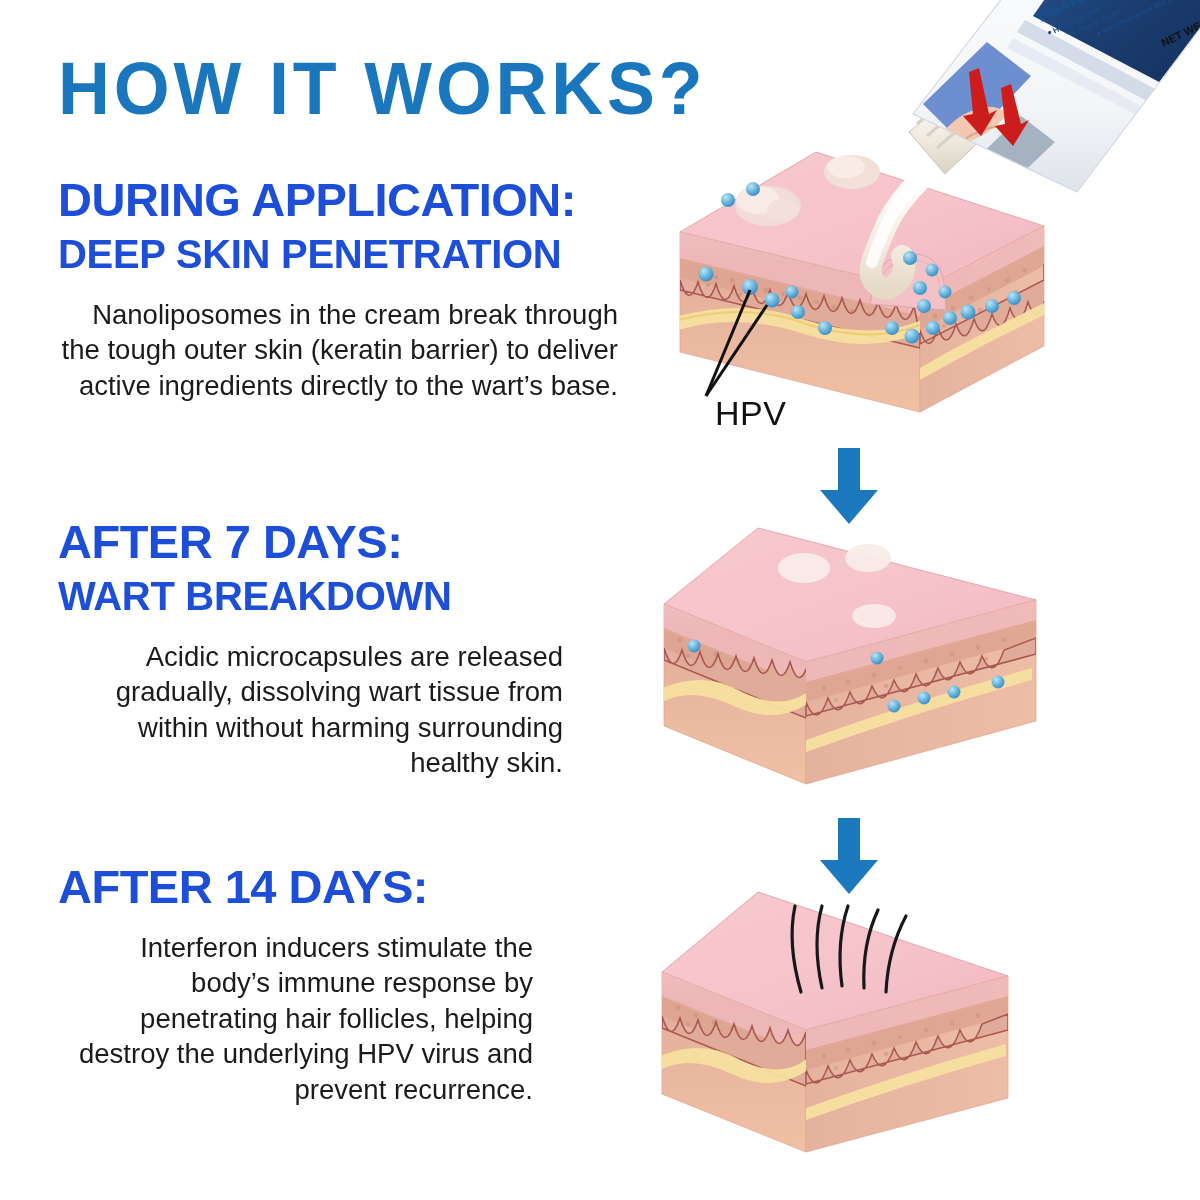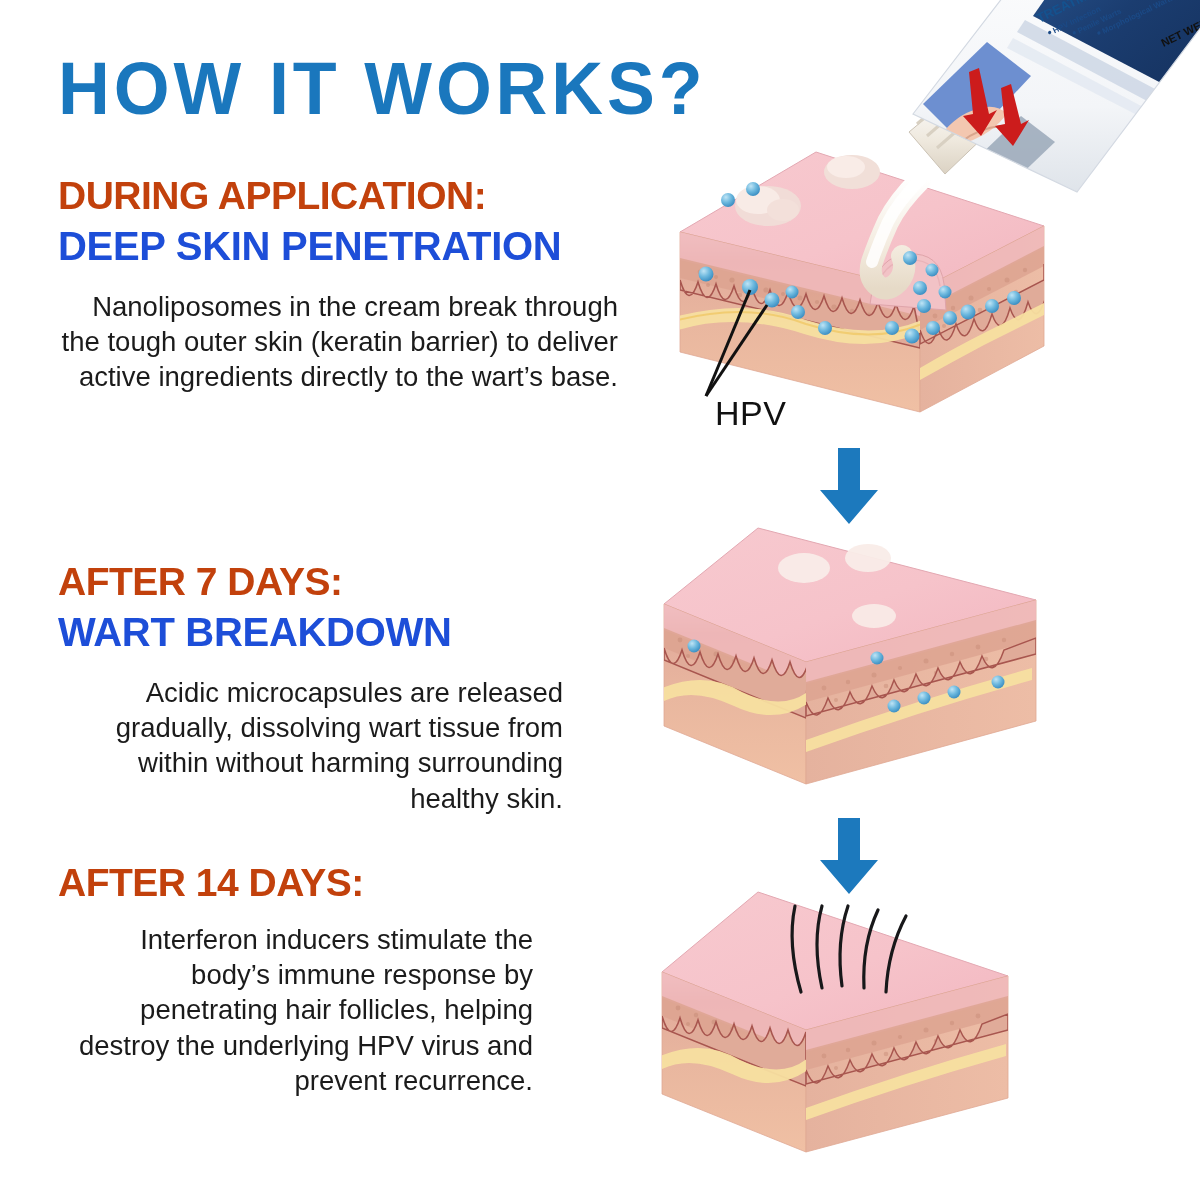--- a/index.html
+++ b/index.html
@@ -32,27 +32,27 @@
     line-height: 1;
     white-space: nowrap;
   }
 
   .section {
     position: absolute;
     left: 58px;
     width: 560px;
   }
   .sec-1 { top: 176px; }
-  .sec-2 { top: 518px; margin-top: 44px; }
+  .sec-2 { top: 518px; }
   .sec-3 { top: 863px; }
 
   .sec-head {
-    font-size: 39px;
+    font-size: 47px;
     font-weight: 700;
-    color: #c2410c;
+    color: #1d4ed8;
     line-height: 1.04;
     letter-spacing: -0.5px;
     white-space: nowrap;
   }
   .sec-sub {
     font-size: 40px;
     font-weight: 700;
     color: #1d4ed8;
     line-height: 1.25;
     letter-spacing: -0.3px;

